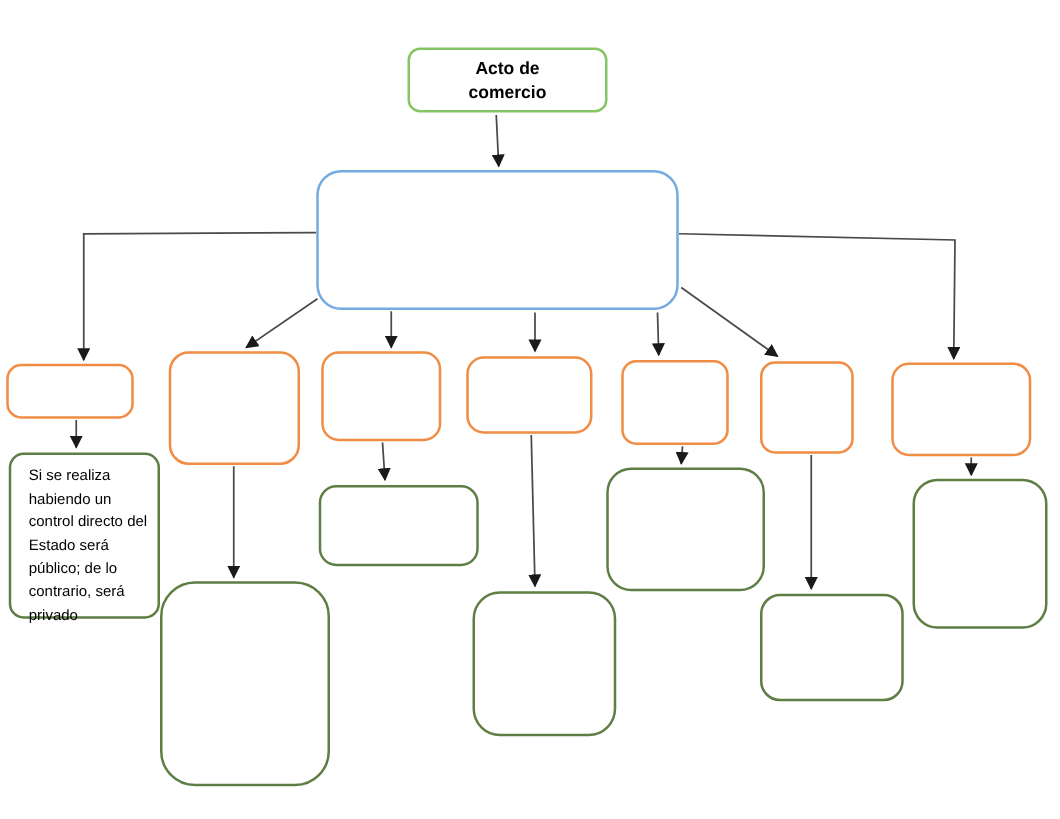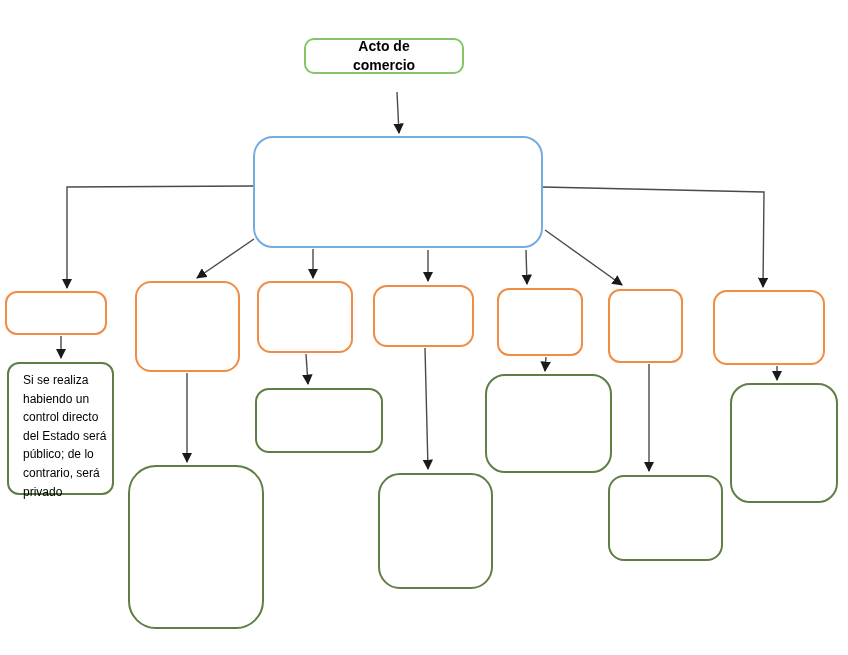--- a/index.html
+++ b/index.html
@@ -67,35 +67,35 @@
       <path d="M61 336 L61 358" marker-end="url(#ah)"></path>
       <path d="M187 373 L187 462" marker-end="url(#ah)"></path>
       <path d="M306 354 L308 384" marker-end="url(#ah)"></path>
       <path d="M425 348 L428 469" marker-end="url(#ah)"></path>
       <path d="M546 357 L545 371" marker-end="url(#ah)"></path>
       <path d="M649 364 L649 471" marker-end="url(#ah)"></path>
       <path d="M777 366 L777 380" marker-end="url(#ah)"></path>
     </g>
   </svg>
 
-  <div class="node node-title" style="left:304px;top:38px;width:160px;height:36px;">
+  <div class="node node-title" style="left:326px;top:38px;width:160px;height:52px;">
     <span class="lbl">Acto de comercio</span>
   </div>
 
   <div class="node node-root" style="left:253px;top:136px;width:290px;height:112px;"></div>
 
   <div class="node node-branch" style="left:5px;top:291px;width:102px;height:44px;border-radius:12px;"></div>
   <div class="node node-branch" style="left:135px;top:281px;width:105px;height:91px;border-radius:16px;"></div>
   <div class="node node-branch" style="left:257px;top:281px;width:96px;height:72px;border-radius:14px;"></div>
   <div class="node node-branch" style="left:373px;top:285px;width:101px;height:62px;border-radius:14px;"></div>
   <div class="node node-branch" style="left:497px;top:288px;width:86px;height:68px;border-radius:12px;"></div>
   <div class="node node-branch" style="left:608px;top:289px;width:75px;height:74px;border-radius:12px;"></div>
   <div class="node node-branch" style="left:713px;top:290px;width:112px;height:75px;border-radius:14px;"></div>
 
-  <div class="node node-leaf leaf-text" style="left:7px;top:362px;width:107px;height:133px;border-radius:12px;">Si se realiza habiendo un control directo del Estado será público; de lo contrario, será privado</div>
+  <div class="node node-leaf leaf-text" style="left:7px;top:362px;width:121px;height:133px;border-radius:12px;">Si se realiza habiendo un control directo del Estado será público; de lo contrario, será privado</div>
   <div class="node node-leaf" style="left:128px;top:465px;width:136px;height:164px;border-radius:28px;"></div>
   <div class="node node-leaf" style="left:255px;top:388px;width:128px;height:65px;border-radius:14px;"></div>
   <div class="node node-leaf" style="left:378px;top:473px;width:115px;height:116px;border-radius:22px;"></div>
   <div class="node node-leaf" style="left:485px;top:374px;width:127px;height:99px;border-radius:20px;"></div>
   <div class="node node-leaf" style="left:608px;top:475px;width:115px;height:86px;border-radius:16px;"></div>
   <div class="node node-leaf" style="left:730px;top:383px;width:108px;height:120px;border-radius:20px;"></div>
 
 </div>
 
 </body></html>

